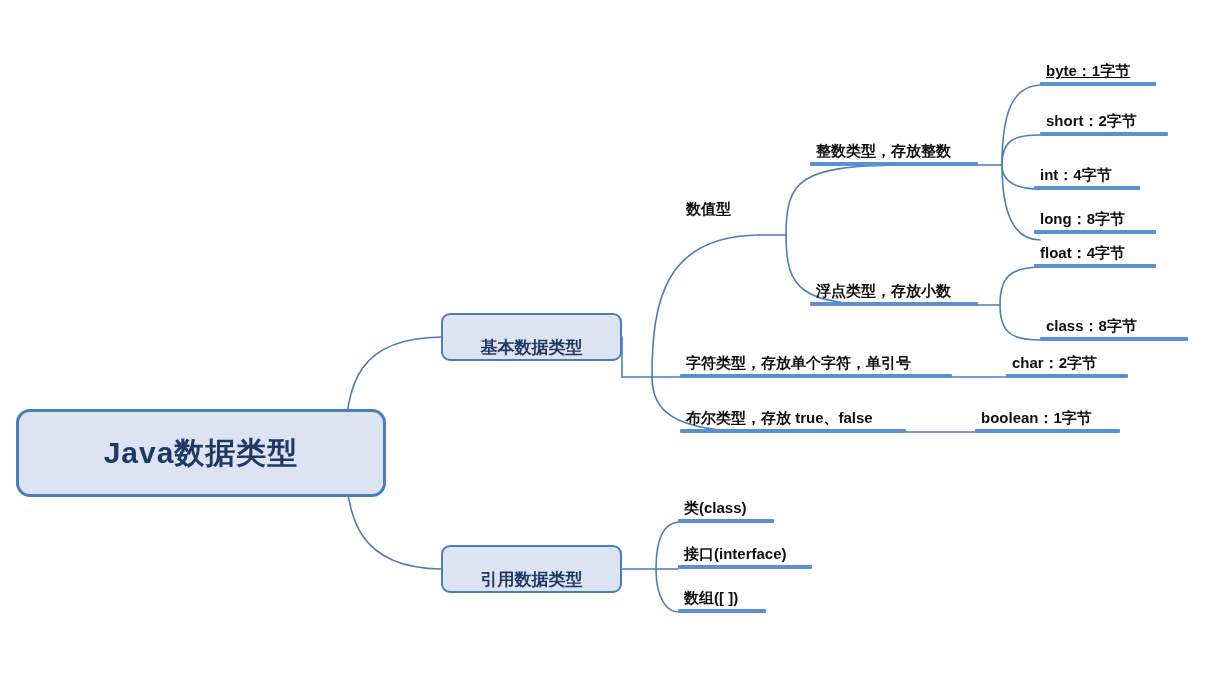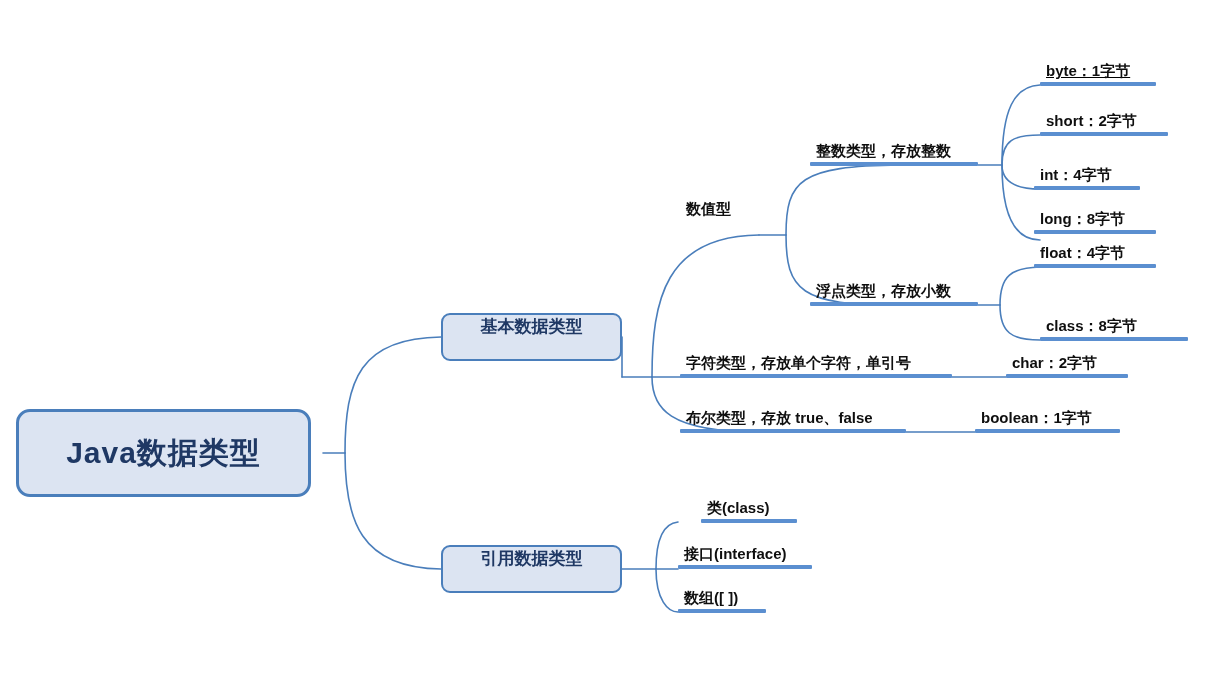--- a/index.html
+++ b/index.html
@@ -41,21 +41,21 @@
   }
 
   
   .branch-node {
     position: absolute;
     box-sizing: border-box;
     background: #DCE4F2;
     border: 2px solid #4A7EBB;
     border-radius: 9px;
     display: flex;
-    align-items: flex-start;
+    align-items: flex-end;
     justify-content: center;
     color: #1F3864;
     font-weight: bold;
     font-size: 17px;
   }
 
   
   .leaf-node {
     position: absolute;
     box-sizing: border-box;
@@ -118,21 +118,21 @@
 
       <path d="M906,432 L975,432"></path>
 
       <path d="M622,569 L656,569"></path>
       <path d="M656,569 C656,530 668,523 678,522"></path>
       <path d="M656,569 L678,569"></path>
       <path d="M656,569 C656,600 668,612 678,612"></path>
     </g>
   </svg>
 
-  <div class="root-node" style="left:16px; top:409px; width:295px; height:88px; font-size:30px;">
+  <div class="root-node" style="left:16px; top:409px; width:370px; height:88px; font-size:30px;">
     <span>Java数据类型</span>
   </div>
 
   <div class="branch-node" style="left:441px; top:313px; width:181px; height:48px;">
     <span>基本数据类型</span>
   </div>
 
   <div class="branch-node" style="left:441px; top:545px; width:181px; height:48px;">
     <span>引用数据类型</span>
   </div>
@@ -195,21 +195,21 @@
   <div class="leaf-node" style="left:680px; top:397px; width:226px; height:36px;">
     <span class="leaf-label" style="font-size:15px;">布尔类型，存放 true、false</span>
     <span class="leaf-bar"></span>
   </div>
 
   <div class="leaf-node" style="left:975px; top:397px; width:145px; height:36px;">
     <span class="leaf-label" style="font-size:15px;">boolean：1字节</span>
     <span class="leaf-bar"></span>
   </div>
 
-  <div class="leaf-node" style="left:678px; top:487px; width:96px; height:36px;margin-left:23px;">
+  <div class="leaf-node" style="left:678px; top:487px; width:96px; height:36px;">
     <span class="leaf-label" style="font-size:15px;">类(class)</span>
     <span class="leaf-bar"></span>
   </div>
 
   <div class="leaf-node" style="left:678px; top:533px; width:134px; height:36px;">
     <span class="leaf-label" style="font-size:15px;">接口(interface)</span>
     <span class="leaf-bar"></span>
   </div>
 
   <div class="leaf-node" style="left:678px; top:577px; width:88px; height:36px;">

